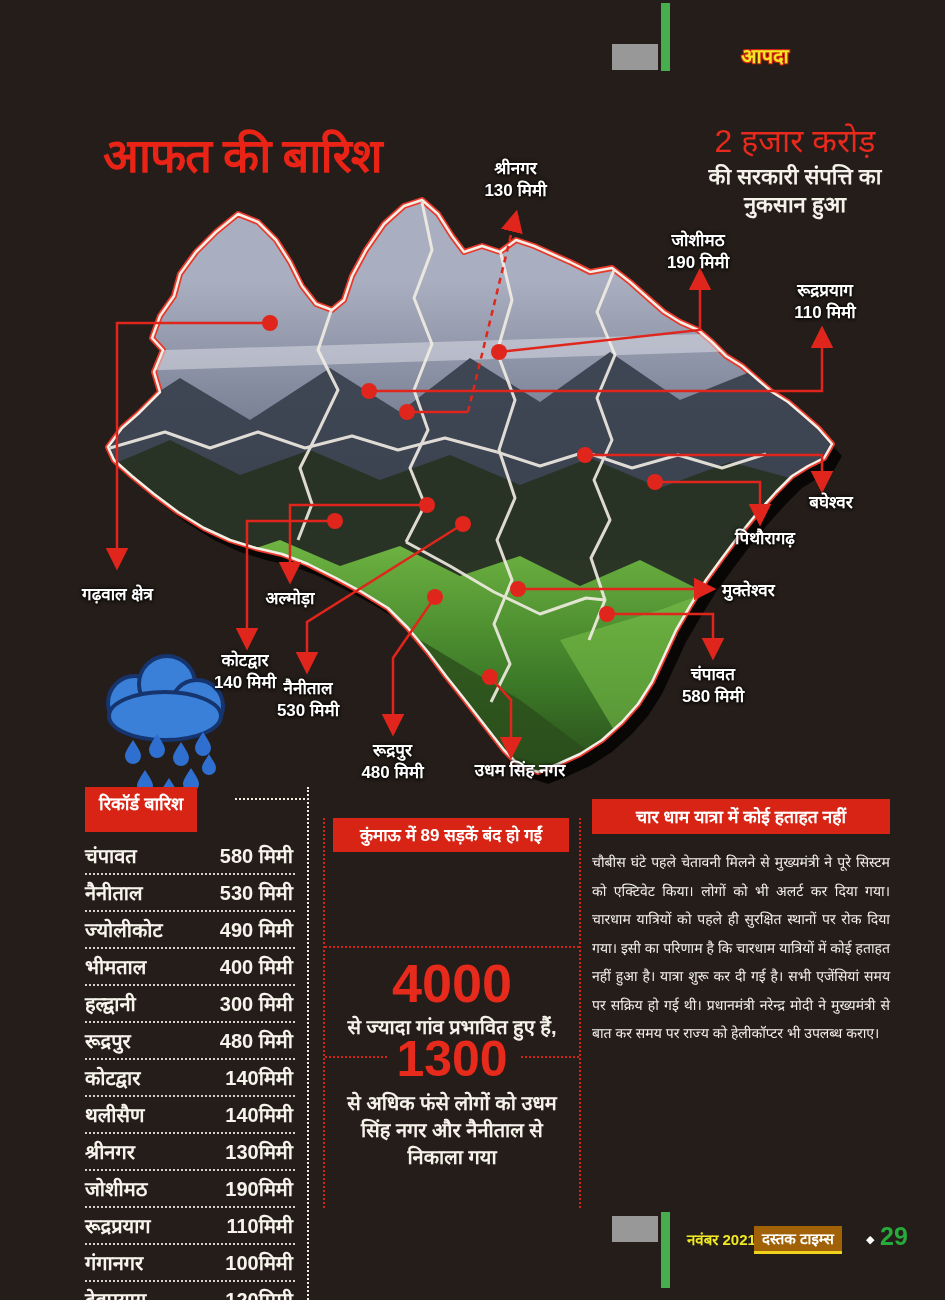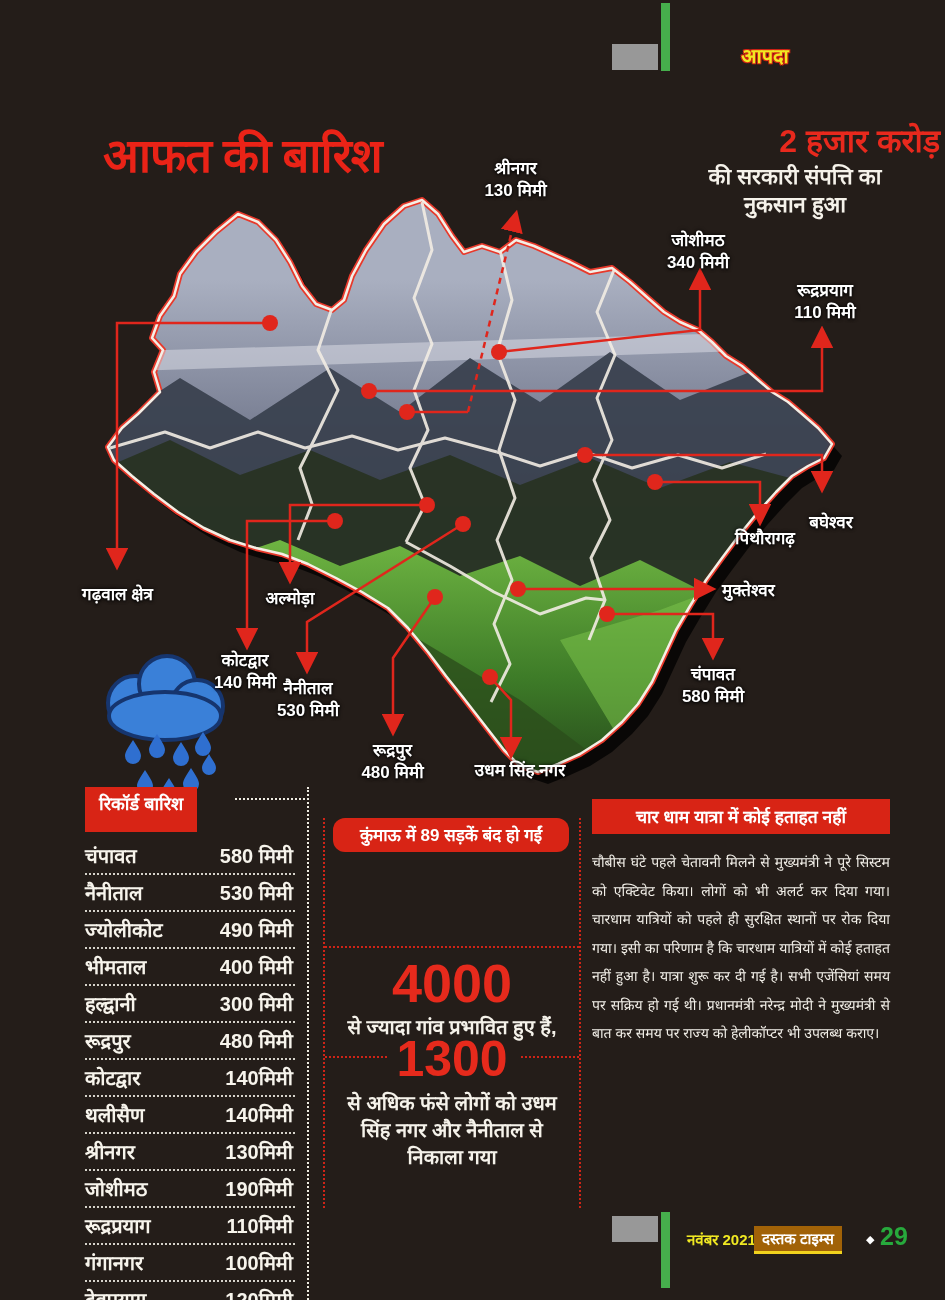--- a/index.html
+++ b/index.html
@@ -11,39 +11,39 @@
   }
   .abs{position:absolute;}
   
   .green-bar{width:9px;background:#46ae4c;}
   .gray-box{width:46px;height:26px;background:#989898;}
   .cat-label{color:#f0e822;font-weight:bold;font-size:20px;
     text-shadow:-1px -1px 0 #d22214,1px -1px 0 #d22214,-1px 1px 0 #d22214,1px 1px 0 #d22214;}
   
   .page-title{color:#ea2317;font-weight:800;font-size:47px;letter-spacing:-1px;}
   .damage{width:290px;text-align:center;}
-  .damage .big{color:#e8291d;font-weight:700;font-size:32px;line-height:1.05;text-align:right;}
+  .damage .big{color:#e8291d;font-weight:400;font-size:32px;line-height:1.05;}
   .damage .sub{color:#f5f2ea;font-weight:bold;font-size:22px;line-height:1.3;margin-top:4px;}
   
   .map-label{position:absolute;color:#fff;font-weight:bold;font-size:17px;line-height:1.3;
     text-align:center;text-shadow:0 1px 3px #000,0 0 4px rgba(0,0,0,.7);}
   
   .rain-table{left:85px;top:787px;width:210px;border-right:2px dotted #efece2;padding-right:12px;}
   .rain-head{display:inline-block;background:#d82415;color:#fff;font-weight:bold;font-size:18px;
     padding:4px 14px 17px 14px;text-align:right;}
   .rain-head-dots{position:absolute;left:150px;top:11px;width:70px;border-top:2px dotted #efece2;}
   .rain-row{display:flex;justify-content:space-between;align-items:baseline;
     border-bottom:2px dotted rgba(245,242,234,.85);padding:4px 2px 4px 0;}
   .rain-row .p{font-weight:bold;font-size:20px;color:#f7f4ec;}
   .rain-row .v{font-weight:bold;font-size:20px;color:#f7f4ec;}
   
   .mid-col{left:323px;top:818px;width:254px;height:390px;
     border-left:2px dotted #cf2417;border-right:2px dotted #cf2417;}
   .mid-head{position:absolute;left:8px;top:0;width:236px;background:#d82415;color:#fff;
-    font-weight:bold;font-size:17px;text-align:center;padding:5px 2px 6px 2px;box-sizing:border-box;border-radius:12px;}
+    font-weight:bold;font-size:17px;text-align:center;padding:5px 2px 6px 2px;box-sizing:border-box;}
   .mid-body{position:absolute;left:6px;top:36px;width:242px;color:#f5f2ea;font-weight:bold;
     font-size:19px;line-height:27px;text-align:center;}
   .dots-h{border-top:2px dotted #cf2417;}
   .stat-num{position:absolute;width:100%;text-align:center;color:#e62a1c;font-weight:800;}
   .stat-txt{position:absolute;width:100%;text-align:center;color:#f5f2ea;font-weight:bold;
     font-size:20px;line-height:27px;}
   
   .story{left:592px;top:799px;width:298px;}
   .story-head{background:#d82415;color:#fff;font-weight:bold;font-size:17.5px;text-align:center;
     padding:5px 2px 6px 2px;margin-bottom:14px;}
@@ -168,27 +168,27 @@
       </g>
     </g>
   </svg>
 
   <div class="map-label" style="left:468px;top:158px;width:95px;">
     <div>श्रीनगर</div>
       <div>130 मिमी</div>
   </div>
   <div class="map-label" style="left:648px;top:230px;width:100px;">
     <div>जोशीमठ</div>
-      <div>340 मिमी</div>
+      <div>190 मिमी</div>
   </div>
   <div class="map-label" style="left:770px;top:280px;width:110px;">
     <div>रूद्रप्रयाग</div>
       <div>110 मिमी</div>
   </div>
-  <div class="map-label" style="left:786px;top:492px;width:90px;margin-top:20px;">
+  <div class="map-label" style="left:786px;top:492px;width:90px;">
     <div>बघेश्वर</div>
   </div>
   <div class="map-label" style="left:715px;top:528px;width:100px;">
     <div>पिथौरागढ़</div>
   </div>
   <div class="map-label" style="left:722px;top:580px;width:100px;text-align:left;">
     <div>मुक्तेश्वर</div>
   </div>
   <div class="map-label" style="left:668px;top:664px;width:90px;">
     <div>चंपावत</div>

